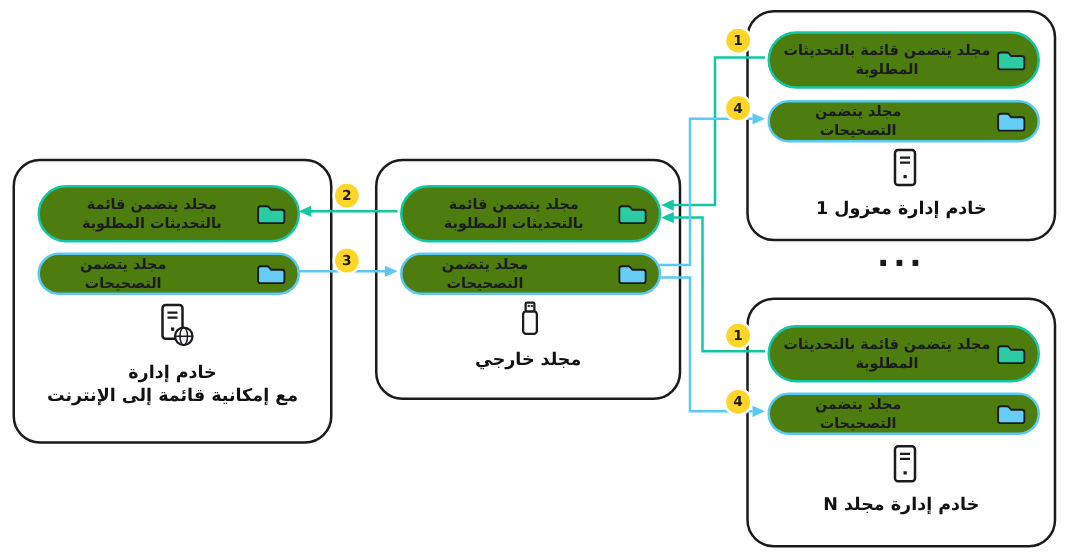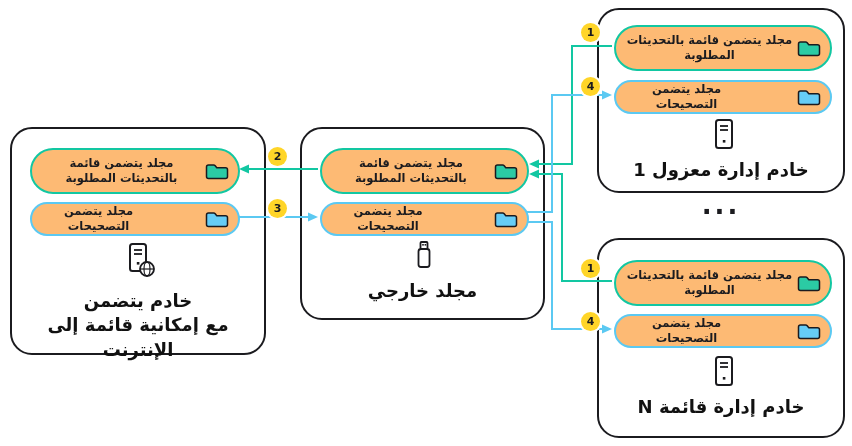--- a/index.html
+++ b/index.html
@@ -8,35 +8,35 @@
     width:852px; height:446px; position:relative; overflow:hidden;
     font-family:"DejaVu Sans", sans-serif; color:#1b1b1f;
   }
   .stage { position:absolute; left:0; top:0; width:852px; height:446px; }
 
   .node {
     position:absolute; background:#fff;
     border:2px solid #1b1b1f; border-radius:22px; z-index:2;
   }
   .pill {
-    position:absolute; background:#fdba74; border:2px solid #999;
+    position:absolute; background:#4d7c0f; border:2px solid #999;
     border-radius:999px; display:flex; align-items:center; z-index:4;
   }
   .pill.teal { border-color:#12c7a2; }
   .pill.blue { border-color:#5bc9f2;gap:46px; }
   .pill-text {
     flex:1 1 auto; text-align:center; direction:rtl;
     font-size:11.5px; font-weight:bold; line-height:1.3; color:#1b1b1f;
     padding:0 4px 0 10px;
   }
   .pill-icon { flex:0 0 auto; margin-right:9px; }
 
   .node-title {
     position:absolute; left:0; width:100%; text-align:center; direction:rtl;
-    font-size:18px; font-weight:bold; color:#111; line-height:1.35;
+    font-size:14px; font-weight:bold; color:#111; line-height:1.35;
   }
   .node-icon { position:absolute; }
 
   .wires { position:absolute; left:0; top:0; z-index:3; pointer-events:none; }
   .wire-teal { stroke:#12c7a2; stroke-width:2; fill:none; }
   .wire-blue { stroke:#5bc9f2; stroke-width:2; fill:none; }
   .head-teal { fill:#12c7a2; }
   .head-blue { fill:#5bc9f2; }
 
   .badge {
@@ -73,21 +73,21 @@
     <svg class="node-icon" style="left:111px; top:113px;" width="34" height="36" viewBox="0 0 34 36">
       <rect x="7" y="2" width="16" height="27" rx="2.5" fill="#fff" stroke="#1b1b1f" stroke-width="2"></rect>
       <line x1="11" y1="8" x2="19" y2="8" stroke="#1b1b1f" stroke-width="1.8"></line>
       <line x1="11" y1="12" x2="19" y2="12" stroke="#1b1b1f" stroke-width="1.8"></line>
       <rect x="13.8" y="20" width="2.6" height="2.6" fill="#1b1b1f"></rect>
       <circle cx="24" cy="27" r="7" fill="#fff" stroke="#1b1b1f" stroke-width="1.8"></circle>
       <ellipse cx="24" cy="27" rx="3" ry="7" fill="none" stroke="#1b1b1f" stroke-width="1.2"></ellipse>
       <line x1="17" y1="27" x2="31" y2="27" stroke="#1b1b1f" stroke-width="1.2"></line>
     </svg>
     <div class="node-title" style="top:160px;">
-      <span>خادم يتضمن</span><br>
+      <span>خادم إدارة</span><br>
       <span>مع إمكانية قائمة إلى الإنترنت</span>
     </div>
   </div>
 
   <div class="node" style="left:300px; top:127px; width:245px; height:193px;">
     <div class="pill teal" style="left:18px; top:19px; width:209px; height:46px;">
       <div class="pill-text">مجلد يتضمن قائمة بالتحديثات المطلوبة</div>
       <svg class="pill-icon" width="24" height="19" viewBox="0 0 24 19">
         <path d="M1.5 5 C1.5 3.9 2.4 3 3.5 3 L8.6 3 C9.2 3 9.8 3.3 10.2 3.8 L11.8 5.8 L20.5 5.8 C21.6 5.8 22.5 6.7 22.5 7.8 L22.5 14.5 C22.5 15.6 21.6 16.5 20.5 16.5 L3.5 16.5 C2.4 16.5 1.5 15.6 1.5 14.5 Z" fill="#2bcba4" stroke="#1b1b1f" stroke-width="1.5" stroke-linejoin="round"></path>
       </svg>
@@ -148,21 +148,21 @@
         <path d="M1.5 5 C1.5 3.9 2.4 3 3.5 3 L8.6 3 C9.2 3 9.8 3.3 10.2 3.8 L11.8 5.8 L20.5 5.8 C21.6 5.8 22.5 6.7 22.5 7.8 L22.5 14.5 C22.5 15.6 21.6 16.5 20.5 16.5 L3.5 16.5 C2.4 16.5 1.5 15.6 1.5 14.5 Z" fill="#66cdf6" stroke="#1b1b1f" stroke-width="1.5" stroke-linejoin="round"></path>
       </svg>
     </div>
     <svg class="node-icon" style="left:110px; top:115px;" width="30" height="34" viewBox="0 0 30 34">
       <rect x="7" y="2" width="16" height="28" rx="2.5" fill="#fff" stroke="#1b1b1f" stroke-width="2"></rect>
       <line x1="11" y1="8" x2="19" y2="8" stroke="#1b1b1f" stroke-width="1.8"></line>
       <line x1="11" y1="12" x2="19" y2="12" stroke="#1b1b1f" stroke-width="1.8"></line>
       <rect x="13.8" y="22" width="2.6" height="2.6" fill="#1b1b1f"></rect>
     </svg>
     <div class="node-title" style="top:155px;">
-      <span>خادم إدارة قائمة N</span>
+      <span>خادم إدارة مجلد N</span>
     </div>
   </div>
 
   <svg class="wires" width="852" height="446" viewBox="0 0 852 446">
 
     <polyline class="wire-teal" points="612,46 572,46 572,164 538,164"></polyline>
     <polygon class="head-teal" points="529,164 539,159.5 539,168.5"></polygon>
 
     <polyline class="wire-teal" points="612,281 562,281 562,174 538,174"></polyline>
     <polygon class="head-teal" points="529,174 539,169.5 539,178.5"></polygon>

